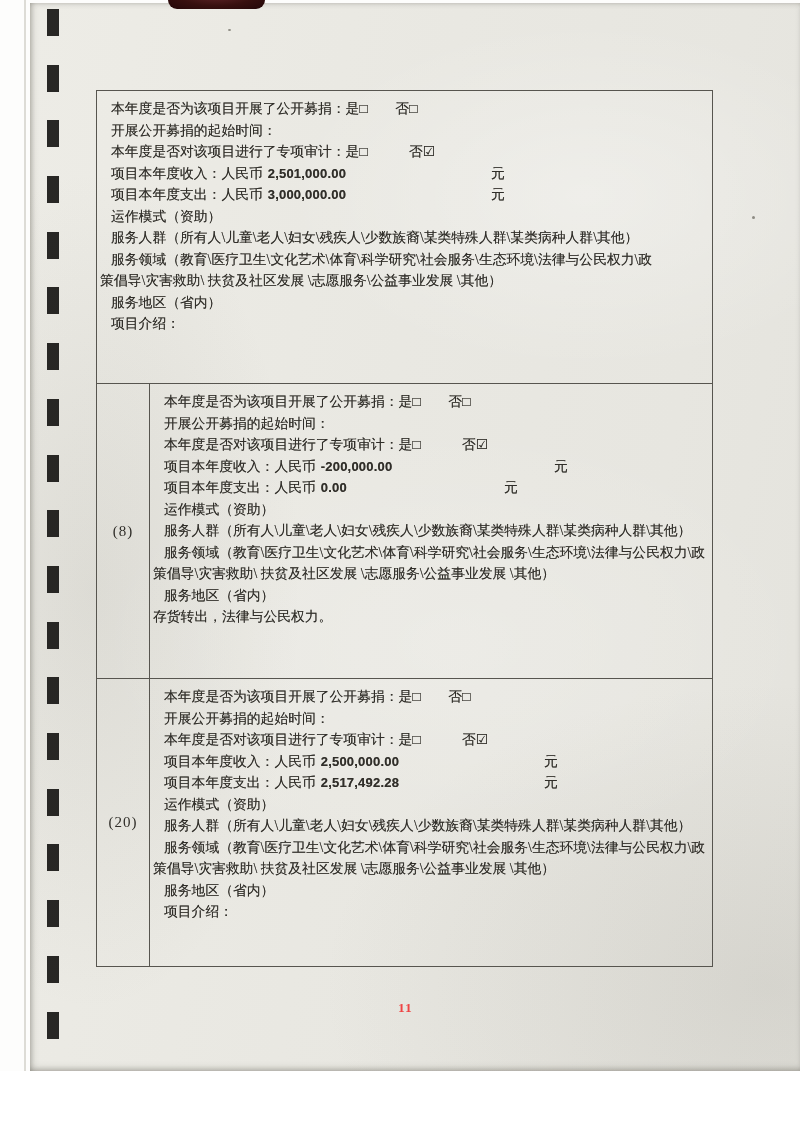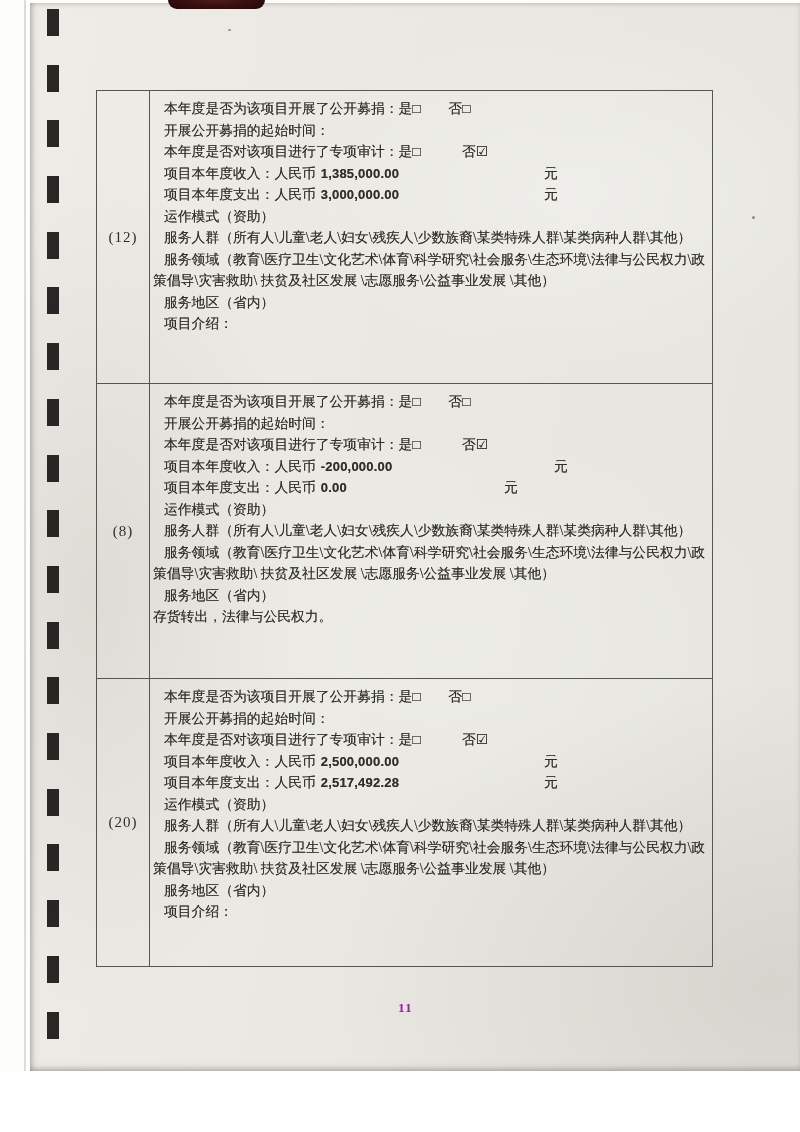--- a/index.html
+++ b/index.html
@@ -57,43 +57,42 @@
     text-shadow:0 0 .5px rgba(48,46,41,.6);
   }
   .line{position:relative;white-space:nowrap;}
   .outdent{margin-left:-11px;}
   .tight{letter-spacing:-0.6px;}
   .amt{font-family:"Liberation Sans","DejaVu Sans",sans-serif;font-weight:600;font-size:13px;margin-left:5px;letter-spacing:.2px;}
   .unit{position:absolute;top:0;}
   .u380{left:380px;} .u390{left:390px;} .u340{left:340px;}
 
   
-  .page-number{position:absolute;left:398px;top:1000px;font-size:13.5px;font-weight:bold;color:#a21caf;letter-spacing:1px;}
+  .page-number{position:absolute;left:398px;top:1000px;font-size:13.5px;font-weight:bold;color:#ef4444;letter-spacing:1px;}
   .watermark-bar{position:absolute;left:0;top:1071px;width:800px;height:61px;background:#ffffff;}
 </style>
 </head>
 <body>
 
 <div class="photo">
   <div class="under-page-edge"></div>
   <div class="paper"></div>
   <div class="binding-holes"></div>
   <div class="binder-clip"></div>
   <div class="speck a"></div>
   <div class="speck b"></div>
 
   <div class="report-table">
 
     <div class="row r12">
-      <div class="num">(12)</div>
       <div class="content">
         <div class="line">本年度是否为该项目开展了公开募捐：是□　　否□</div>
         <div class="line">开展公开募捐的起始时间：</div>
         <div class="line">本年度是否对该项目进行了专项审计：是□　　　否☑</div>
-        <div class="line"><span>项目本年度收入：人民币</span><span class="amt">1,385,000.00</span><span class="unit u380">元</span></div>
+        <div class="line"><span>项目本年度收入：人民币</span><span class="amt">2,501,000.00</span><span class="unit u380">元</span></div>
         <div class="line"><span>项目本年度支出：人民币</span><span class="amt">3,000,000.00</span><span class="unit u380">元</span></div>
         <div class="line">运作模式（资助）</div>
         <div class="line">服务人群（所有人\儿童\老人\妇女\残疾人\少数族裔\某类特殊人群\某类病种人群\其他）</div>
         <div class="line">服务领域（教育\医疗卫生\文化艺术\体育\科学研究\社会服务\生态环境\法律与公民权力\政</div>
         <div class="line outdent">策倡导\灾害救助\ 扶贫及社区发展 \志愿服务\公益事业发展 \其他）</div>
         <div class="line">服务地区（省内）</div>
         <div class="line">项目介绍：</div>
       </div>
     </div>
 

